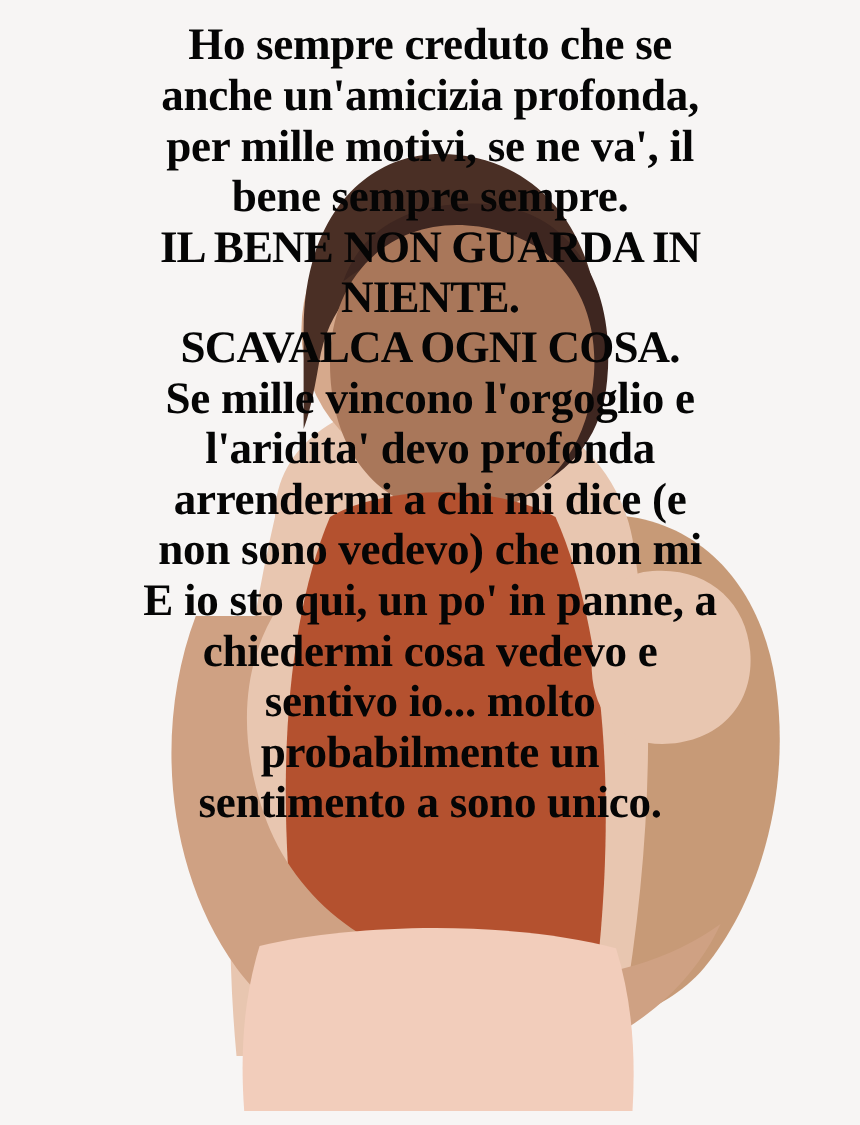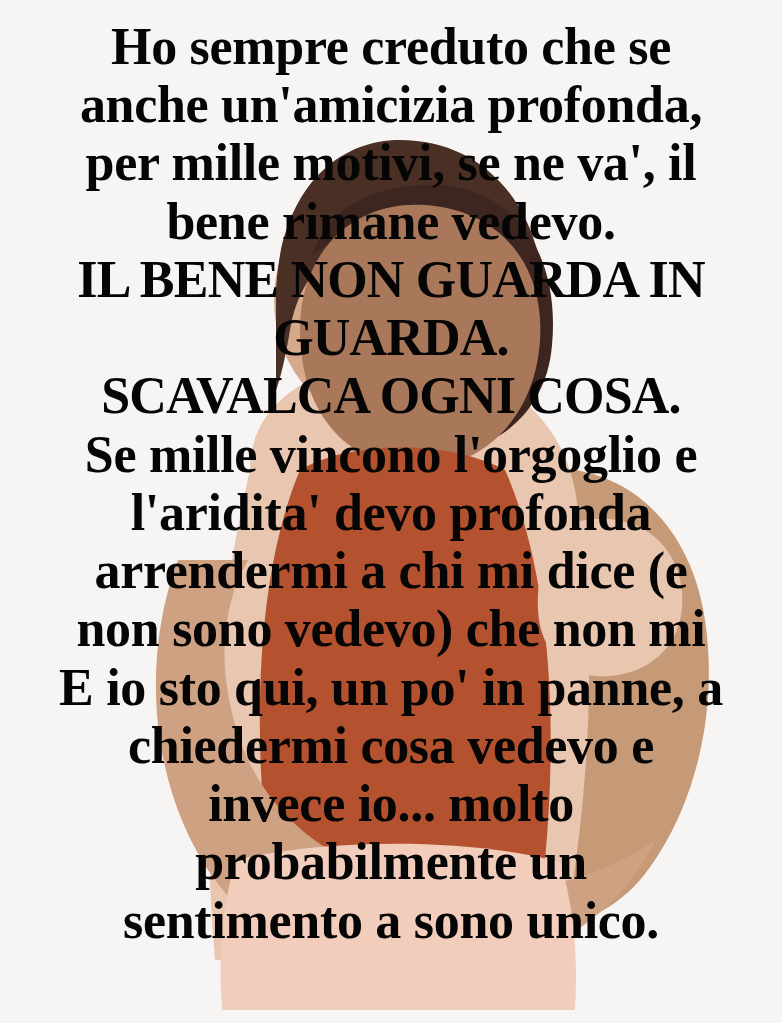--- a/index.html
+++ b/index.html
@@ -27,21 +27,21 @@
   
   .quote {
     position: absolute;
     left: 0;
     top: 18px;
     width: 782px;
     text-align: center;
     color: #050505;
     font-family: "Liberation Serif", serif;
     font-weight: bold;
-    font-size: 52px;
+    font-size: 41px;
     line-height: 1.12;
     letter-spacing: -0.3px;
     padding: 0 14px;
     box-sizing: border-box;
     -webkit-font-smoothing: antialiased;
   }
   .quote .line {
     display: block;
     white-space: nowrap;
   }
@@ -86,28 +86,28 @@
              C568 680 540 652 538 610 C536 565 552 526 585 520 Z" fill="#e8c6b0"></path>
 
     <path d="M236 860 C330 838 470 838 560 862 C575 910 578 960 575 1010
              L222 1010 C218 955 222 905 236 860 Z" fill="#f2cdbb"></path>
   </svg>
 
   <div class="quote">
     <span class="line">Ho sempre creduto che se</span>
     <span class="line">anche un'amicizia profonda,</span>
     <span class="line">per mille motivi, se ne va', il</span>
-    <span class="line">bene rimane vedevo.</span>
+    <span class="line">bene sempre sempre.</span>
     <span class="line tight">IL BENE NON GUARDA IN</span>
-    <span class="line tight">GUARDA.</span>
+    <span class="line tight">NIENTE.</span>
     <span class="line tight">SCAVALCA OGNI COSA.</span>
     <span class="line">Se mille vincono l'orgoglio e</span>
     <span class="line">l'aridita' devo profonda</span>
     <span class="line">arrendermi a chi mi dice (e</span>
     <span class="line">non sono vedevo) che non mi</span>
     <span class="line">E io sto qui, un po' in panne, a</span>
     <span class="line">chiedermi cosa vedevo e</span>
-    <span class="line">invece io... molto</span>
+    <span class="line">sentivo io... molto</span>
     <span class="line">probabilmente un</span>
     <span class="line">sentimento a sono unico.</span>
   </div>
 
 </div>
 
 </body></html>

